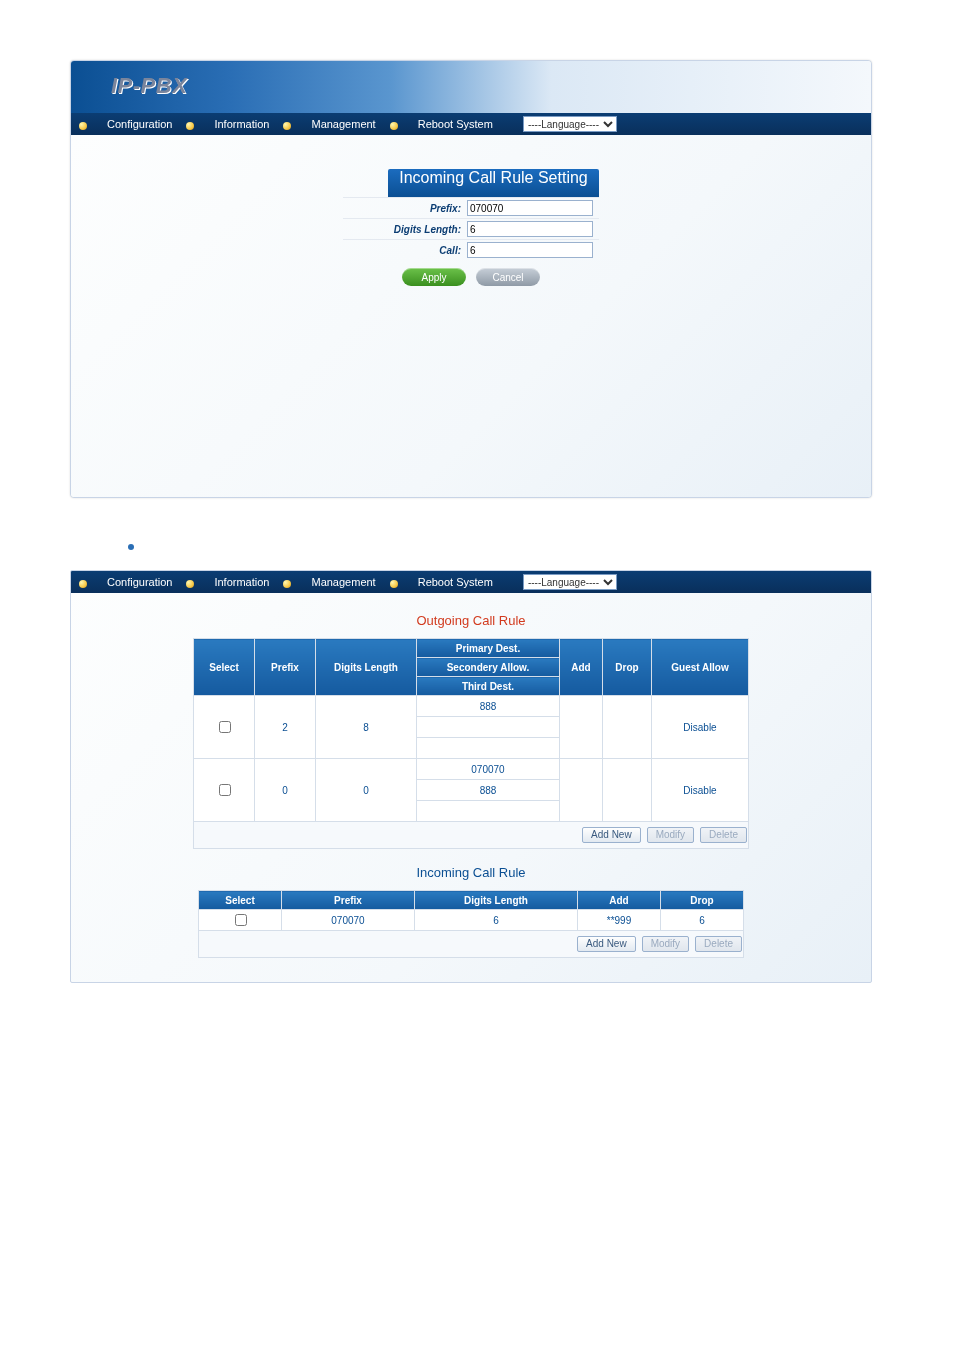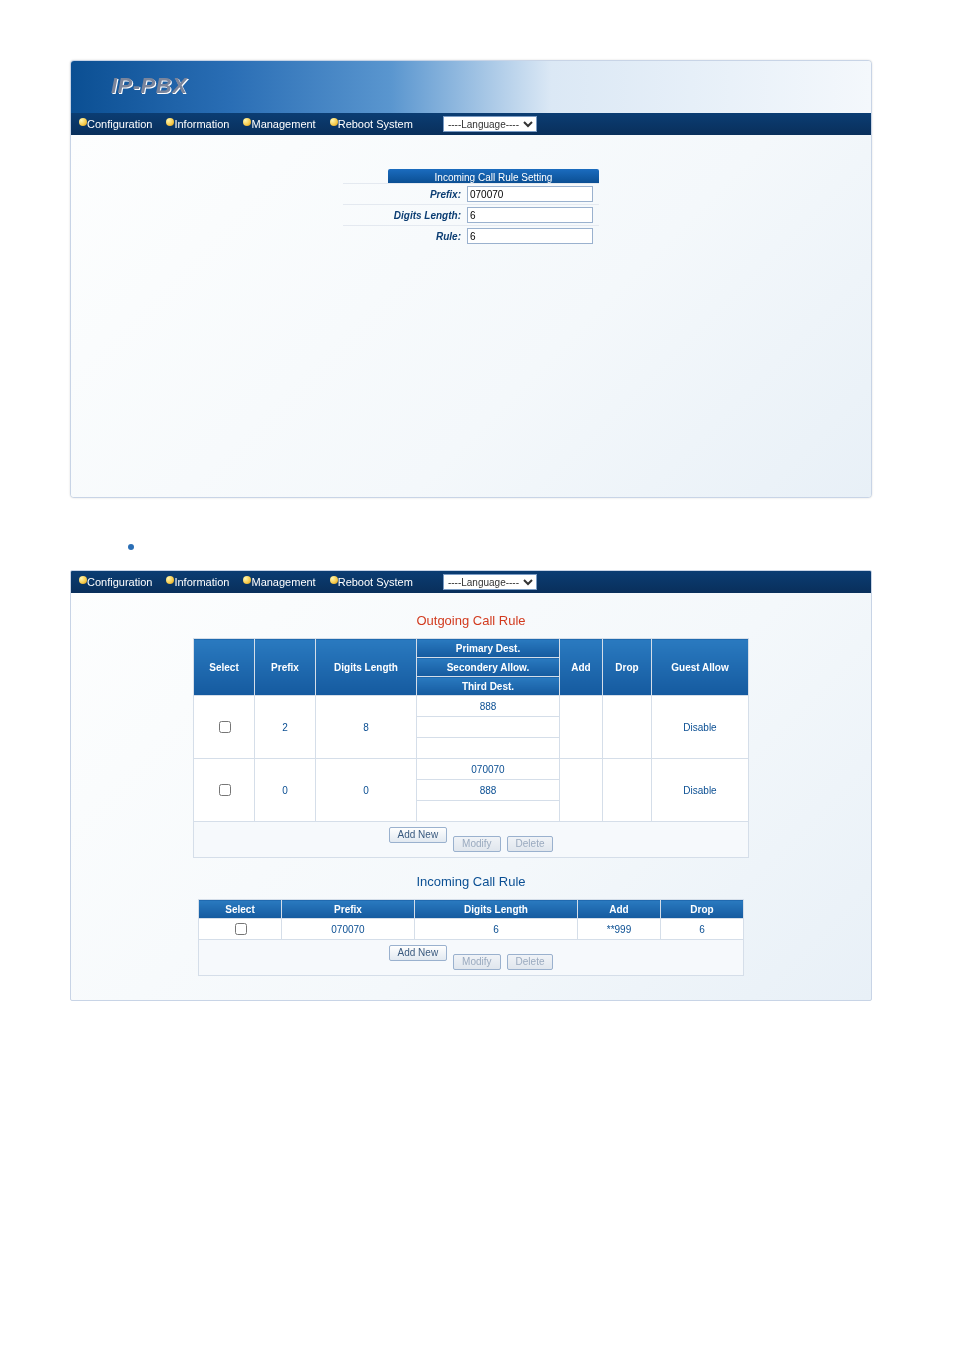--- a/index.html
+++ b/index.html
@@ -38,21 +38,21 @@
   .navbar {
     height: 22px;
     background: linear-gradient(#0b3d73, #092f5b);
     display: flex;
     align-items: center;
     padding-left: 8px;
     gap: 14px;
     color: #fff;
     font-size: 11px;
   }
-  .navbar .item { display: flex; align-items: flex-start; gap: 0; cursor: pointer; }
+  .navbar .item { display: flex; align-items: flex-end; gap: 20px; cursor: pointer; }
   .dot {
     width: 8px; height: 8px; border-radius: 50%;
     background: radial-gradient(circle at 30% 30%, #fff7b0, #f7c948 60%, #c78a10);
     display: inline-block;
   }
   .lang-select {
     margin-left: 16px;
     font-size: 10px;
     height: 16px;
     border: 1px solid #7a9cc5;
@@ -64,23 +64,23 @@
     background: linear-gradient(135deg, #fdfefe 0%, #f4f8fb 60%, #e8f0f7 100%);
     position: relative;
     padding-top: 34px;
     display: flex;
     justify-content: center;
   }
   .form-card { width: 256px; }
   .form-header {
     background: linear-gradient(#1b6cbf, #0b4f93);
     color: #fff;
-    font-size: 10px;
+    font-size: 16px;
     text-align: center;
-    height: 14px;
+    height: 28px;
     line-height: 18px;
     border-radius: 2px 2px 0 0;
     margin-left: 45px;
   }
   .form-row {
     display: flex;
     align-items: center;
     height: 20px;
     border-top: 1px solid #e4e9f0;
   }
@@ -156,35 +156,35 @@
   table.grid th {
     background: linear-gradient(#2a7ac0, #155a9f);
     color: #fff;
     font-weight: bold;
     font-size: 10px;
     height: 18px;
     padding: 0 6px;
   }
   .cb { width: 12px; height: 12px; }
   .tbl-btn-row {
-    display: flex; justify-content: center; gap: 6px;
+    display: flex; justify-content: flex-end; gap: 6px;
     padding: 4px 0;
   }
   .small-btn {
     font-size: 10px;
     height: 16px;
     line-height: 14px;
     padding: 0 8px;
     border: 1px solid #9ab1ce;
     border-radius: 2px;
     background: linear-gradient(#fefefe, #e2e9f1);
     color: #3a5a7f;
     cursor: pointer;
   }
-  .small-btn.dis { color: #9aaabf; background: linear-gradient(#f0f3f7, #e0e6ed); cursor: default; margin-top: 9px; }
+  .small-btn.dis { color: #9aaabf; background: linear-gradient(#f0f3f7, #e0e6ed); cursor: default; }
   .col-select { width: 48px; }
   .col-prefix { width: 48px; }
   .col-dlen   { width: 88px; }
   .col-dest   { width: 130px; }
   .col-add    { width: 30px; }
   .col-drop   { width: 36px; }
   .col-guest  { width: 84px; }
   .row-cell   { height: 18px; }
   .incoming .col-select2 { width: 70px; }
   .incoming .col-prefix2 { width: 120px; }
@@ -227,22 +227,26 @@
         <div class="form-header">Incoming Call Rule Setting</div>
         <div class="form-row">
           <div class="lbl">Prefix:</div>
           <input type="text" value="070070" style="">
         </div>
         <div class="form-row">
           <div class="lbl">Digits Length:</div>
           <input type="text" value="6" style="">
         </div>
         <div class="form-row">
-          <div class="lbl">Rule:</div>
+          <div class="lbl">Call:</div>
           <input type="text" value="6" style="">
+        </div>
+        <div class="btn-row">
+          <button class="btn-pill btn-green">Apply</button>
+          <button class="btn-pill btn-grey">Cancel</button>
         </div>
       </div>
     </div>
   </div>
 
   <div class="bullet-row">
     <span class="bullet"></span>
   </div>
 
   <div class="panel2">

